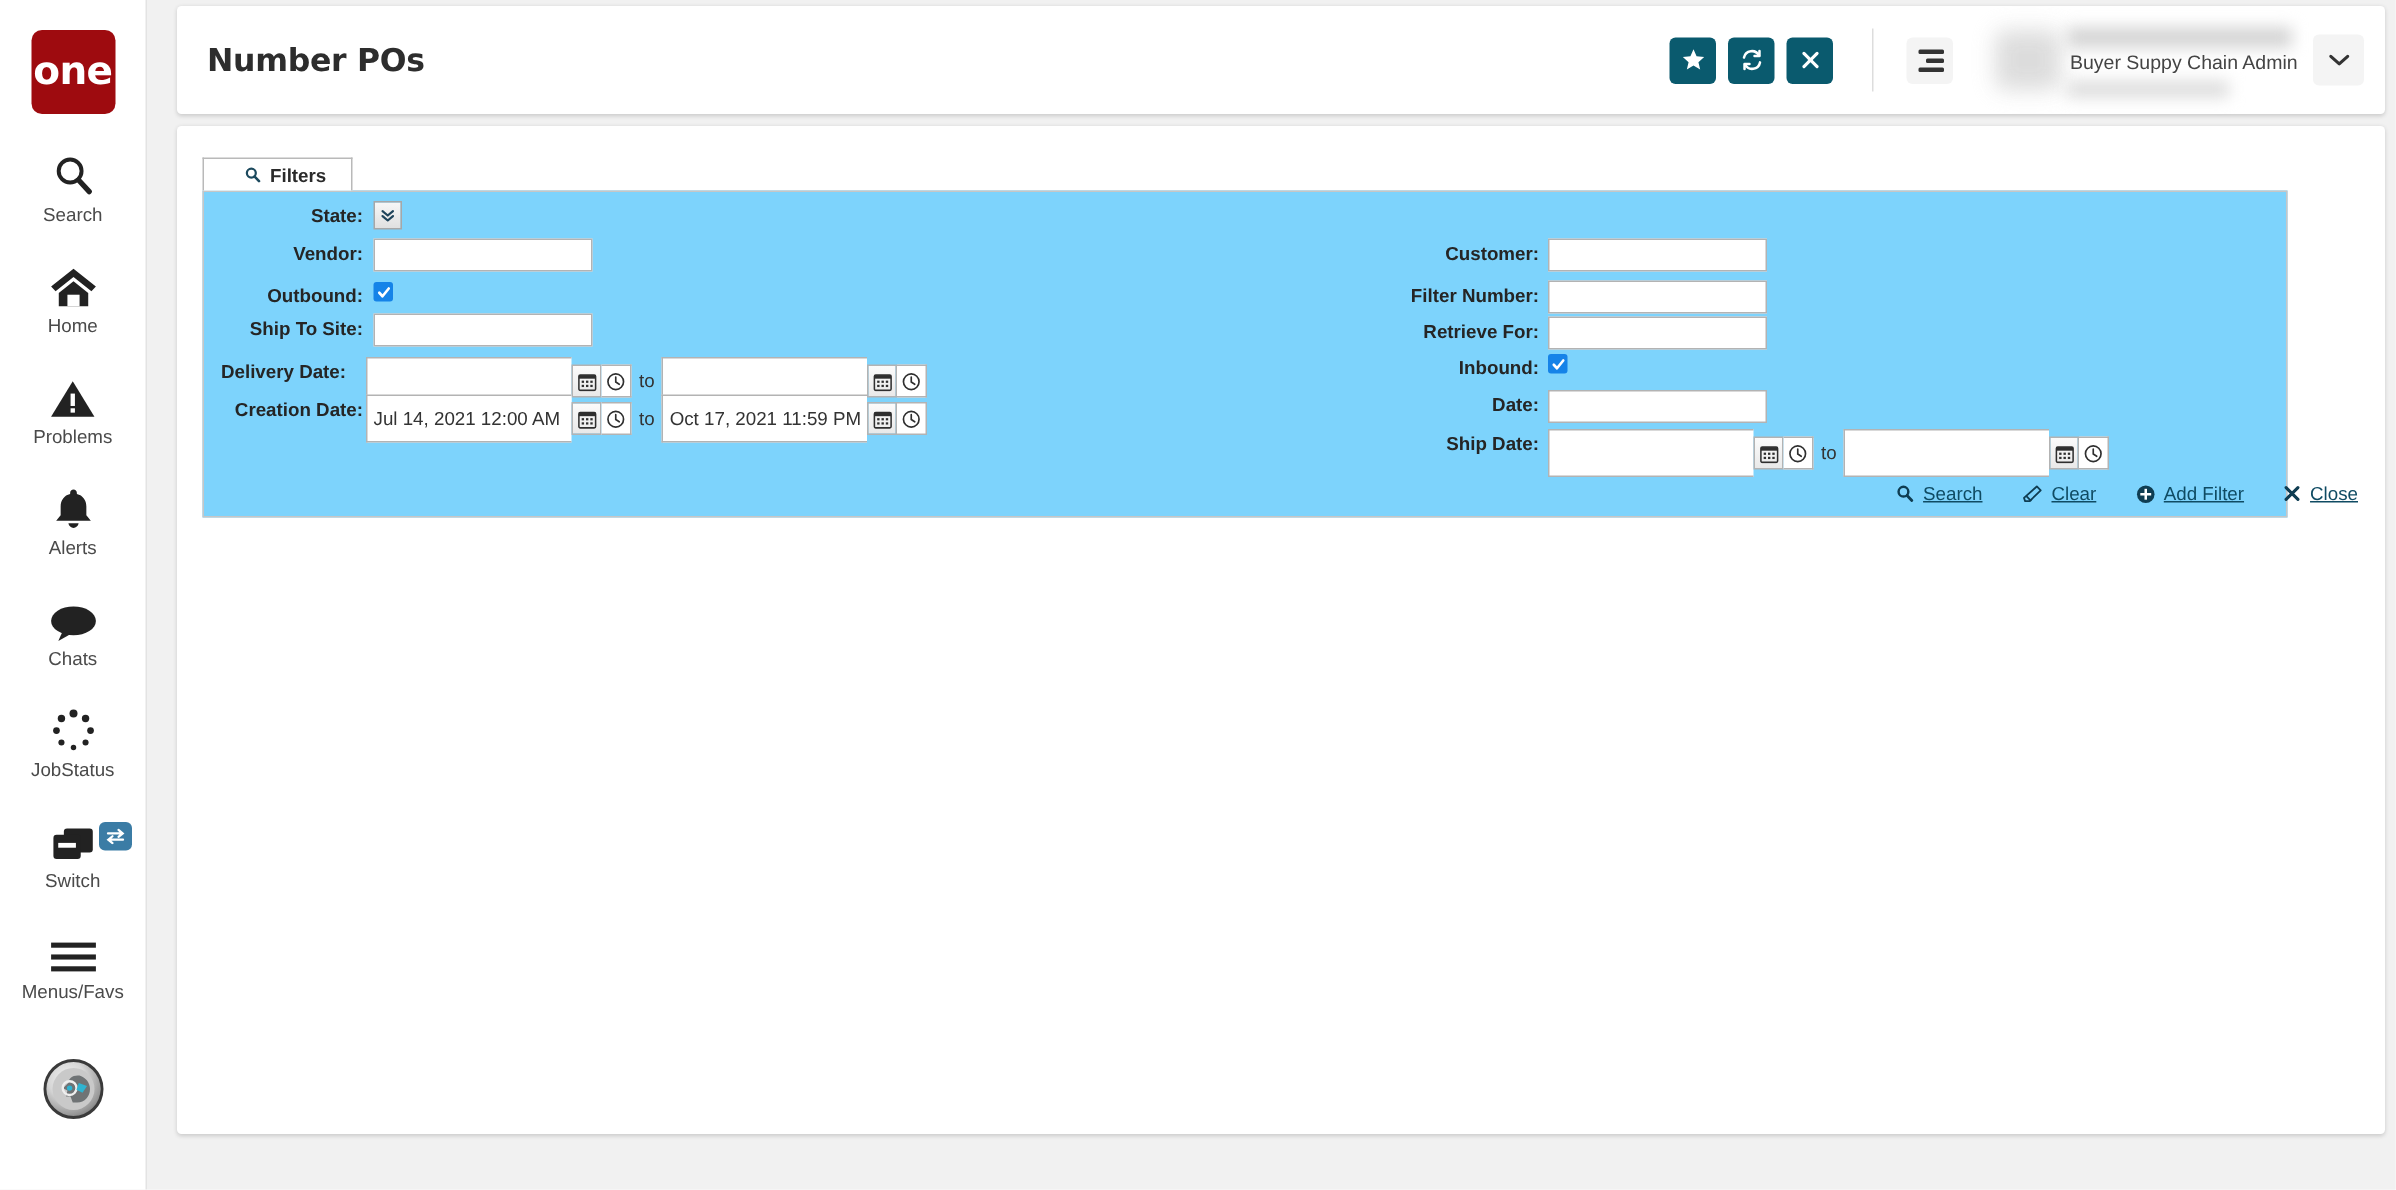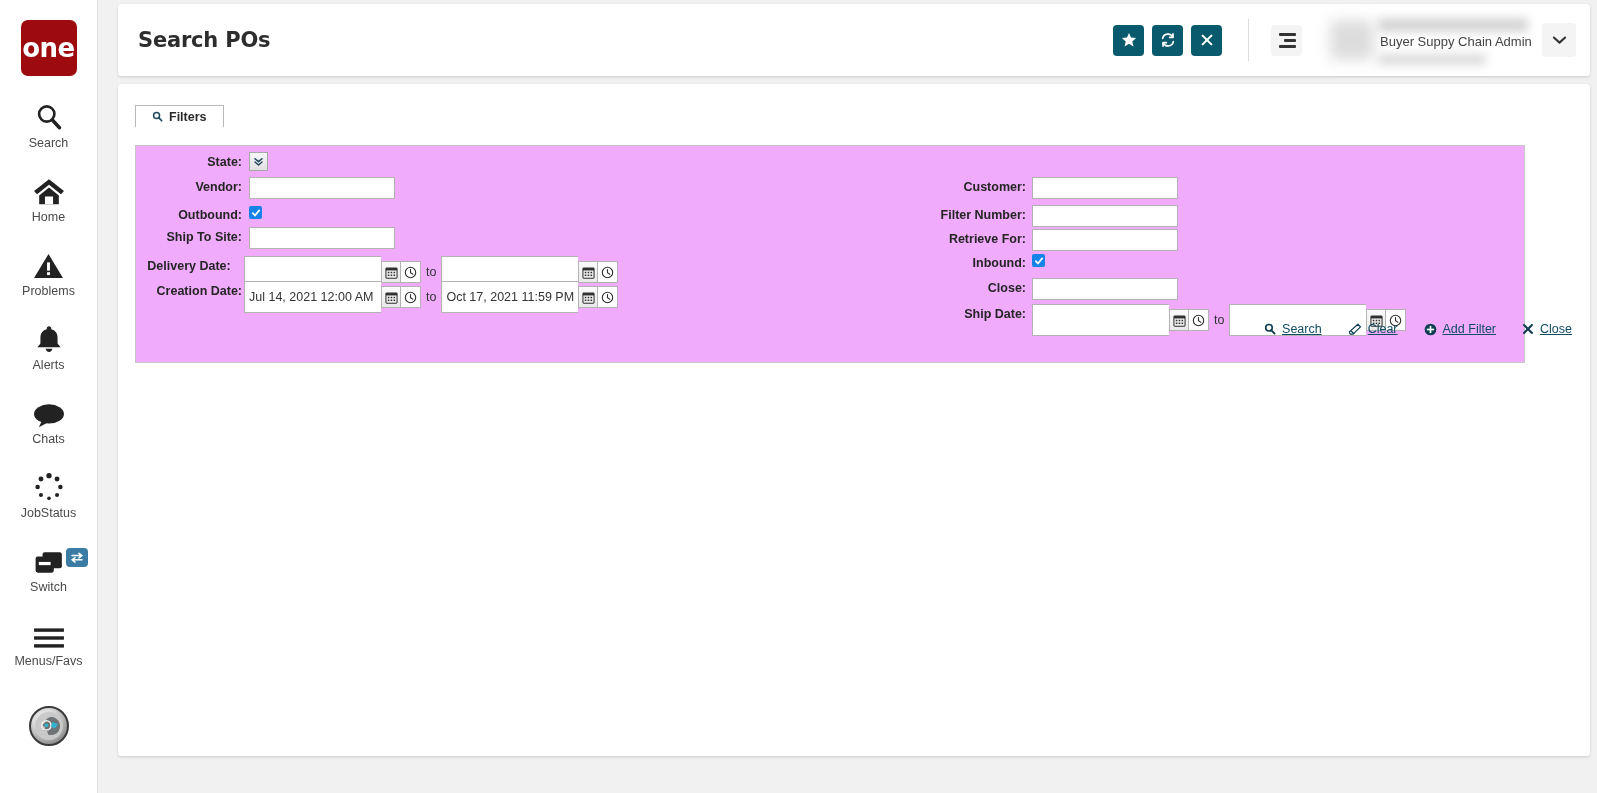--- a/index.html
+++ b/index.html
@@ -123,31 +123,31 @@
   #main-card {
     position: absolute; left: 118px; top: 84px;
     width: 1472px; height: 672px;
     background: #fff; border-radius: 3px;
     box-shadow: 0 1px 3px rgba(0,0,0,.16);
   }
 
   
   #filters-tab {
     position: absolute; left: 17px; top: 21px;
-    height: 22px; padding: 0 16px 0 16px;
+    height: 22px; padding: 0 16px 0 27px;
     background: #fff;
     border: 1px solid #b9b9b9; border-bottom: none;
     display: flex; align-items: center; gap: 6px;
     font-size: 12.5px; font-weight: bold; color: #2a2a2a;
     cursor: pointer; z-index: 3;
   }
   #filter-panel {
-    position: absolute; left: 17px; top: 61px;
+    position: absolute; left: 17px; top: 43px;
     width: 1390px; height: 218px;
-    border: 1px solid #c6c6c6; background: #f0abfc;
+    border: 1px solid #c6c6c6; background: #7dd3fc;
   }
 
   .frow { position: absolute; display: flex; align-items: center; }
   .flabel {
     font-size: 12.5px; font-weight: bold; color: #252525;
     text-align: right; white-space: nowrap;
   }
   .ftext {
     height: 22px; border: 1px solid #b3b3b3; background: #fff;
     font-size: 12.5px; color: #333; padding: 0 4px; outline: none;
@@ -306,21 +306,21 @@
       <circle cx="15" cy="15" r="14" fill="#c9c9c9"></circle>
       <path d="M19 6 c4.5 1.5 7 5 7 9 c0 5-3.5 9-8.5 9 h-3 l-1.5-4 h-3 l1-4 l-3-1.5 l3.5-3.5 c0-3 3-5.5 7.5-5z" fill="#6f7375"></path>
       <circle cx="12.4" cy="14.4" r="4.6" fill="none" stroke="#eee" stroke-width="1.6"></circle>
       <circle cx="12.4" cy="14.4" r="1.8" fill="#2fb3d0"></circle>
       <path d="M18.5 11 l5.5 2 l-3 4.5 l-4-2z" fill="#2fb3d0"></path>
     </svg>
   </div>
 </div>
 
 <div id="header-card">
-  <div id="page-title">Search POs</div>
+  <div id="page-title">Number POs</div>
 
   <div id="header-right">
 
     <div class="teal-btn">
       <svg width="16" height="16" viewBox="0 0 18 18" fill="#fff">
         <path d="M9 1 L11.3 6.2 L17 6.8 L12.7 10.6 L14 16.2 L9 13.2 L4 16.2 L5.3 10.6 L1 6.8 L6.7 6.2 Z"></path>
       </svg>
     </div>
 
     <div class="teal-btn">
@@ -529,21 +529,21 @@
     </div>
     <div class="frow" style="left:896px; top:108px;">
       <div class="cbx">
         <svg width="10" height="10" viewBox="0 0 12 12" fill="none" stroke="#fff" stroke-width="2.1" stroke-linecap="round" stroke-linejoin="round">
           <path d="M2.2 6.2 L4.8 9 L9.8 2.8"></path>
         </svg>
       </div>
     </div>
 
     <div class="frow" style="left:700px; top:135px; width:190px; justify-content:flex-end;">
-      <span class="flabel">Close:</span>
+      <span class="flabel">Date:</span>
     </div>
     <div class="frow" style="left:896px; top:132px;">
       <input class="ftext" style="width: 146px;" value="">
     </div>
 
     <div class="frow" style="left:700px; top:161px; width:190px; justify-content:flex-end;">
       <span class="flabel">Ship Date:</span>
     </div>
     <div class="frow" style="left:896px; top:158px;">
       <input class="fdate" style="width: 137px;" value="">

